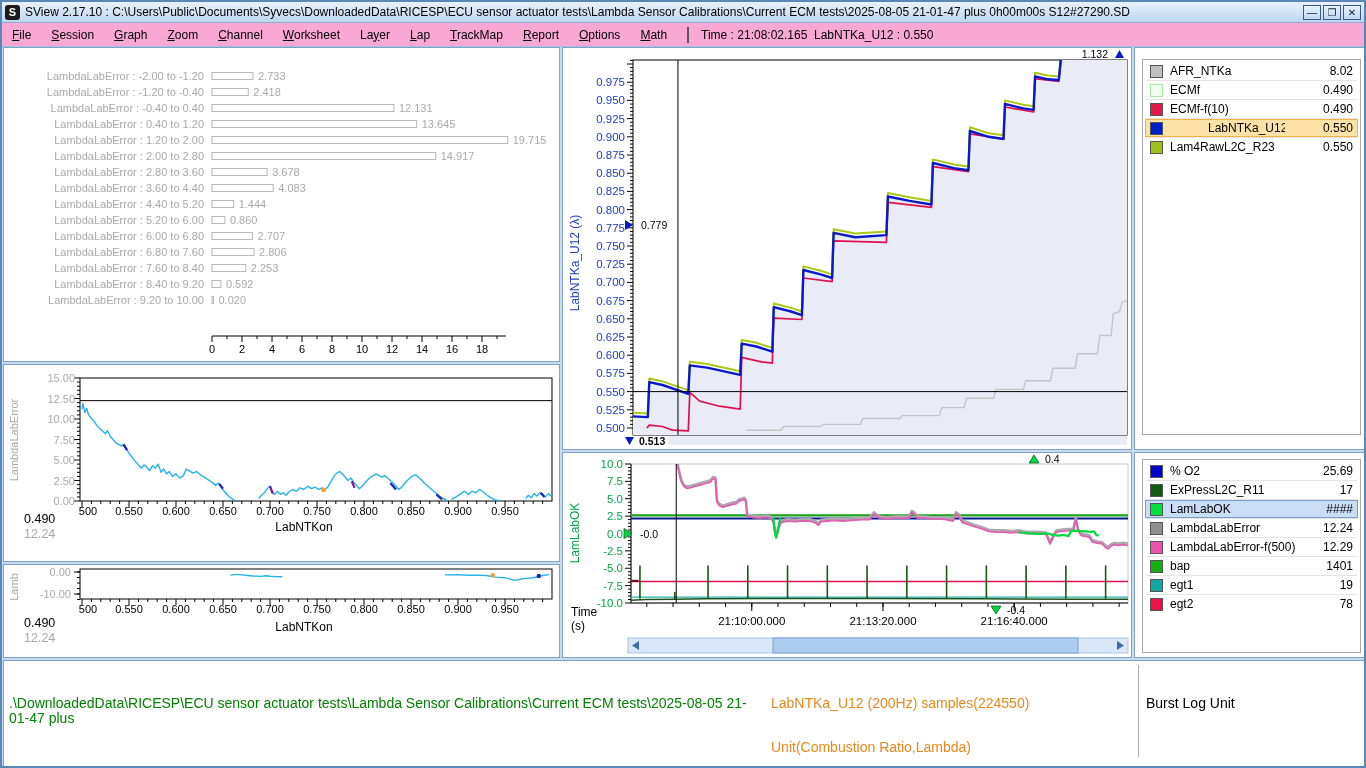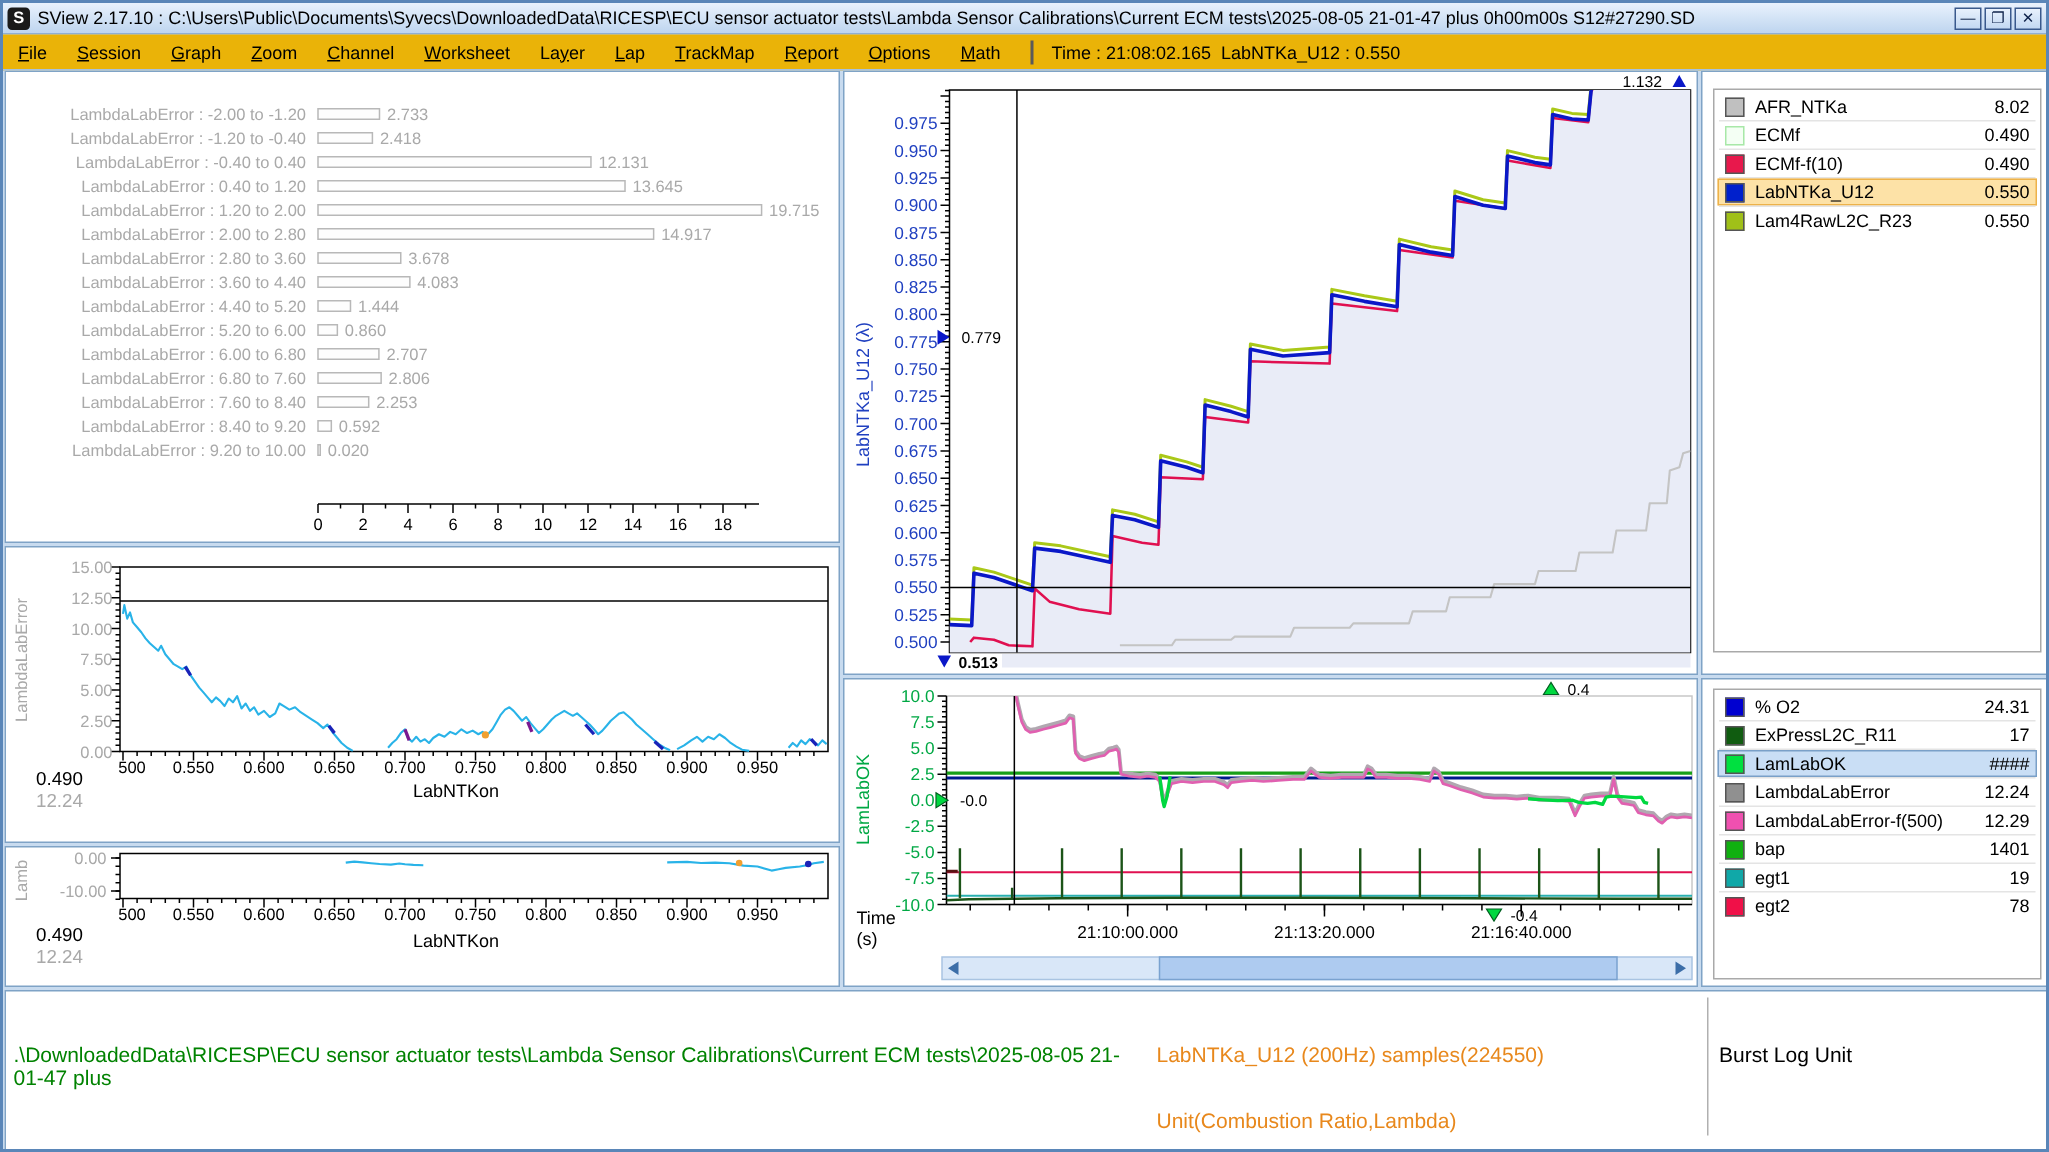--- a/index.html
+++ b/index.html
@@ -9,36 +9,36 @@
   .titlebar{position:absolute;left:0;top:0;width:1362px;height:21px;
             background:linear-gradient(#e9f2fd,#bed5ef);border-bottom:1px solid #8fafd2;
             display:flex;align-items:center;padding:0 3px;box-sizing:border-box;}
   .app-icon{width:15px;height:15px;border-radius:3px;background:#1a1a1a;color:#fff;
             font-size:11px;font-weight:bold;text-align:center;line-height:15px;margin-right:5px;flex:0 0 auto;}
   .title-text{font-size:12px;color:#000;white-space:nowrap;overflow:hidden;flex:1 1 auto;}
   .winbtns{display:flex;gap:2px;flex:0 0 auto;}
   .winbtn{width:18px;height:15px;background:linear-gradient(#e8f1fc,#c2d8f2);border:1px solid #39598c;
           font-size:10px;line-height:13px;text-align:center;color:#0a1e46;box-sizing:border-box;}
   
-  .menubar{position:absolute;left:0;top:21px;width:1362px;height:23px;background:#eab308;
+  .menubar{position:absolute;left:0;top:21px;width:1362px;height:23px;background:#f9a8d4;
            border-bottom:1px solid #a8c2de;display:flex;align-items:center;font-size:12px;}
   .menu-item{padding:2px 8px;margin:0 2px;color:#000;}
   .menu-sep{width:0;height:16px;border-left:1px solid #5a5a5a;border-right:1px solid #5a5a5a;margin:0 6px 0 10px;}
   .menu-status{font-size:12px;color:#000;padding-left:6px;white-space:pre;}
   
   .panel{position:absolute;background:#ffffff;border:1px solid #7fa3c6;box-sizing:border-box;}
   .panel svg{position:absolute;left:0;top:0;}
   
   .listbox{position:absolute;border:1px solid #a9a9a9;background:#fff;}
   .lrow{position:absolute;left:2px;right:2px;height:18px;display:flex;align-items:center;
         font-size:12px;color:#000;border:1px solid transparent;box-sizing:border-box;}
   .lrow .sw{width:13px;height:13px;border:1px solid #555;margin:0 7px 0 4px;flex:0 0 auto;box-sizing:border-box;}
   .lrow .nm{flex:1 1 auto;white-space:nowrap;overflow:hidden;}
   .lrow .vl{flex:0 0 auto;padding-right:4px;}
-  .lrow.sel-orange{background:#fde2a7;border-color:#edb24a;}
+  .lrow.sel-orange{background:#fde2a7;border-color:#edb24a;gap:38px;}
   .lrow.sel-blue{background:#c9def5;border-color:#7aa0c8;}
   .lsep{position:absolute;left:3px;right:3px;height:0;border-top:1px solid #e4e4e4;}
   
   .status{position:absolute;left:1px;top:658px;width:1363px;height:132px;background:#fff;
           border:1px solid #7fa3c6;box-sizing:border-box;font-size:14px;line-height:14.5px;}
   .st-col{position:absolute;top:6px;white-space:pre-wrap;}
   .st-green{color:#008200;}
   .st-orange{color:#e8881c;}
   .st-black{color:#000;}
   .st-divider{position:absolute;left:1134px;top:4px;height:92px;width:0;border-left:1px solid #b0b0b0;}
@@ -663,21 +663,21 @@
           <span class="nm">Lam4RawL2C_R23</span>
           <span class="vl">0.550</span>
         </div>
       </div>
     </div>
   <div class="panel" id="panel-rb" style="left:1132px;top:450px;width:232px;height:206px;">
       <div class="listbox" style="left: 7px; top: 6px; width: 217px; height: 192px;">
         <div class="lrow" style="top: 2px;">
           <span class="sw" style="background: rgb(0, 0, 208);"></span>
           <span class="nm">% O2</span>
-          <span class="vl">24.31</span>
+          <span class="vl">25.69</span>
         </div>
         <div class="lsep" style="top: 20px;"></div>
         <div class="lrow" style="top: 21px;">
           <span class="sw" style="background: rgb(16, 92, 16);"></span>
           <span class="nm">ExPressL2C_R11</span>
           <span class="vl">17</span>
         </div>
         <div class="lsep" style="top: 39px;"></div>
         <div class="lrow sel-blue" style="top: 40px;">
           <span class="sw" style="background: rgb(0, 224, 64);"></span>

